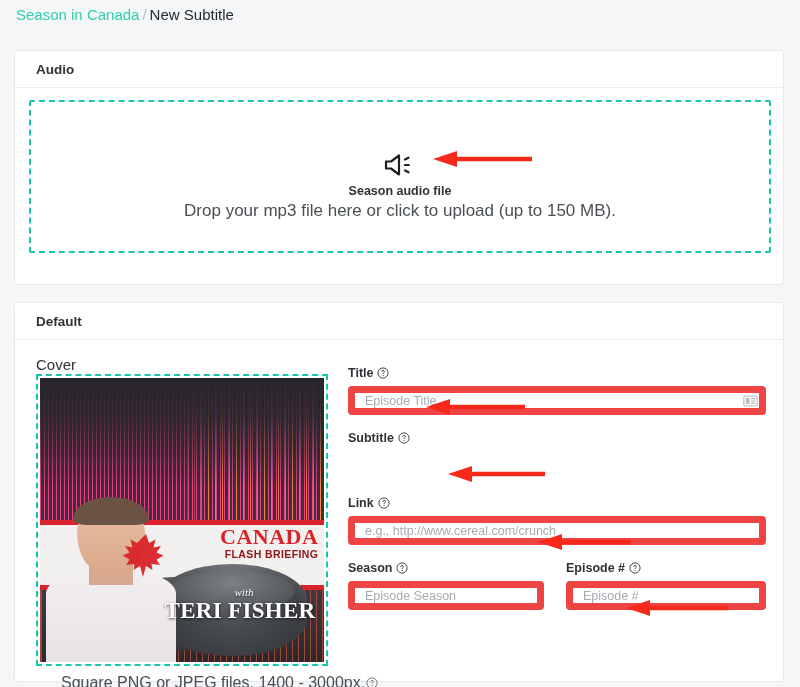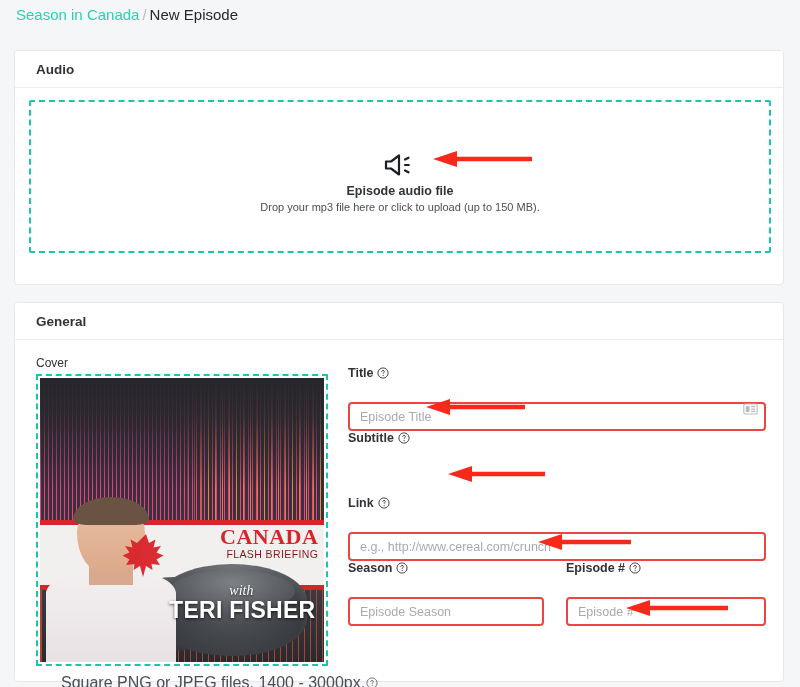--- a/index.html
+++ b/index.html
@@ -58,28 +58,28 @@
   .dz-inner {
     position: absolute;
     left: 0; right: 0; top: 50px;
     text-align: center;
   }
   .dz-icon { display: block; margin: 0 auto 6px auto; width: 34px; height: 26px; }
   .dz-title {
     font-size: 12.5px; font-weight: bold; color: #2f3337;
     margin-bottom: 3px;
   }
-  .dz-sub { font-size: 11px; color: #4a4f54; }
+  .dz-sub { font-size: 17px; color: #4a4f54; }
 
   
   .gen-body { position: absolute; left: 0; top: 38px; right: 0; bottom: 0; }
 
   .cover-label {
     position: absolute; left: 21px; top: 15px;
-    font-size: 12px; color: #2f3337;
+    font-size: 15px; color: #2f3337;
   }
   .cover-box {
     position: absolute;
     left: 21px; top: 33px;
     width: 292px; height: 292px;
     border: 2px dashed #17c7ab;
     padding: 2px;
     background: #fff;
   }
   .cover-art {
@@ -182,41 +182,41 @@
     font-family: "Liberation Serif", serif;
   }
   .art-logo .l1 {
     font-size: 22px; font-weight: bold; letter-spacing: .5px; line-height: 1.02;
   }
   .art-logo .l1 .small { font-size: 12px; }
   .art-logo .l2 {
     font-size: 22px; font-weight: bold; letter-spacing: .5px; line-height: 1.02;
   }
   .art-logo .l3 {
-    font-size: 10.5px; font-weight: normal; color: #8c1418;
+    font-size: 10.5px; font-weight: bold; color: #8c1418;
     letter-spacing: .4px; line-height: 1.3;
     font-family: "Liberation Sans", sans-serif;
   }
   .art-leaf {
     position: absolute; left: 28%; top: 54%;
     width: 52px; height: 50px;
     color: #d8232a; opacity: .95;
   }
   .art-with {
     position: absolute; right: 3%; bottom: 14%;
     text-align: right; color: #fff;
   }
   .art-with .w {
     font-family: "Liberation Serif", serif; font-style: italic;
-    font-size: 14px; line-height: 1;
+    font-size: 11px; line-height: 1;
     margin-bottom: 1px; margin-right: 62px;
     text-shadow: 0 1px 2px rgba(0,0,0,.6);
   }
   .art-with .n {
-    font-family: Liberation Sans, sans-serif; font-weight: bold;
+    font-family: Liberation Serif, serif; font-weight: bold;
     font-size: 23px; line-height: 1; letter-spacing: .3px;
     text-shadow: 0 1px 3px rgba(0,0,0,.7);
   }
   
   .cover-overlay {
     position: absolute; left: 0; right: 0; top: 44%;
     text-align: center; pointer-events: none;
   }
   .cover-overlay .cam { display: block; margin: 0 auto 3px auto; width: 30px; height: 24px; }
   .cover-overlay .t1 { font-size: 12.5px; font-weight: bold; color: #1d1f22; }
@@ -233,29 +233,28 @@
   .field-label {
     font-size: 12.5px; font-weight: bold; color: #2f3337;
     margin-bottom: 6px; display: flex; align-items: center; gap: 4px;
     white-space: nowrap;
     text-align: center;
   }
   .help-icon { width: 12px; height: 12px; flex: none; }
   .inp-wrap { position: relative; }
   .inp {
     width: 100%; height: 29px;
-    border: 2px solid #ef4444;
+    border: 7px solid #ef4444;
     border-radius: 4px;
     background: #fff;
     font-size: 12.5px;
     font-family: "Liberation Sans", sans-serif;
     color: #14532d;
     padding: 0 10px;
     outline: none;
-    margin-top: 16px;
   }
   .inp::placeholder { color: #a7abb0; }
   .inp-icon {
     position: absolute; right: 8px; top: 50%;
     transform: translateY(-50%);
     width: 15px; height: 13px;
     color: #b8bcc0;
   }
 
   #f-title    { left: 333px; top: 25px;  width: 418px; }
@@ -269,40 +268,40 @@
   #arr-audio    { left: 432px; top: 148px; width: 102px; height: 22px; }
   #arr-title    { left: 425px; top: 396px; width: 102px; height: 22px; }
   #arr-subtitle { left: 447px; top: 463px; width: 100px; height: 22px; }
   #arr-link     { left: 537px; top: 531px; width: 96px;  height: 22px; }
   #arr-episode  { left: 625px; top: 597px; width: 105px; height: 22px; }
 </style>
 </head>
 <body>
 
 <div class="breadcrumb">
-  <span class="crumb-link">Season in Canada</span><span class="crumb-sep">/</span><span class="crumb-current">New Episode</span>
+  <span class="crumb-link">Season in Canada</span><span class="crumb-sep">/</span><span class="crumb-current">New Subtitle</span>
 </div>
 
 <div class="panel" id="audio-panel">
   <div class="panel-header">Audio</div>
 
   <div class="dropzone">
     <div class="dz-inner">
       <svg class="dz-icon" viewBox="0 0 34 26" fill="none">
         <path d="M3 9.5h5L16 3.5v19L8 16.5H3z" stroke="#1d1f22" stroke-width="2.2" stroke-linejoin="round"></path>
         <path d="M22 7.5l3.5-1.8M22 13h3.8M22 18.5l3.5 1.8" stroke="#1d1f22" stroke-width="2.2" stroke-linecap="round"></path>
       </svg>
-      <div class="dz-title">Episode audio file</div>
+      <div class="dz-title">Season audio file</div>
       <div class="dz-sub">Drop your mp3 file here or click to upload (up to 150 MB).</div>
     </div>
   </div>
 </div>
 
 <div class="panel" id="general-panel">
-  <div class="panel-header">General</div>
+  <div class="panel-header">Default</div>
 
   <div class="gen-body">
 
     <div class="cover-label">Cover</div>
 
     <div class="cover-box">
       <div class="cover-art">
         <div class="art-top"></div>
         <div class="art-red-bar top"></div>
         <div class="art-white"></div>

